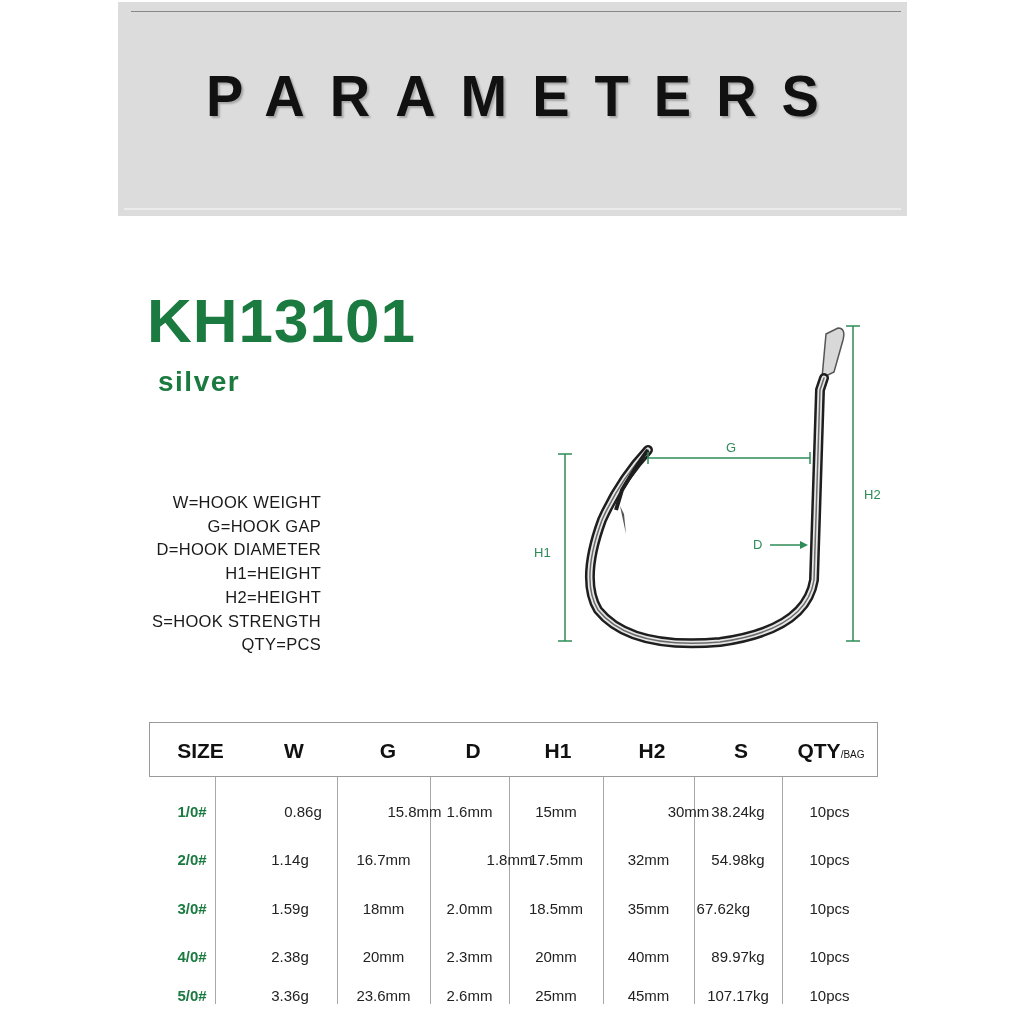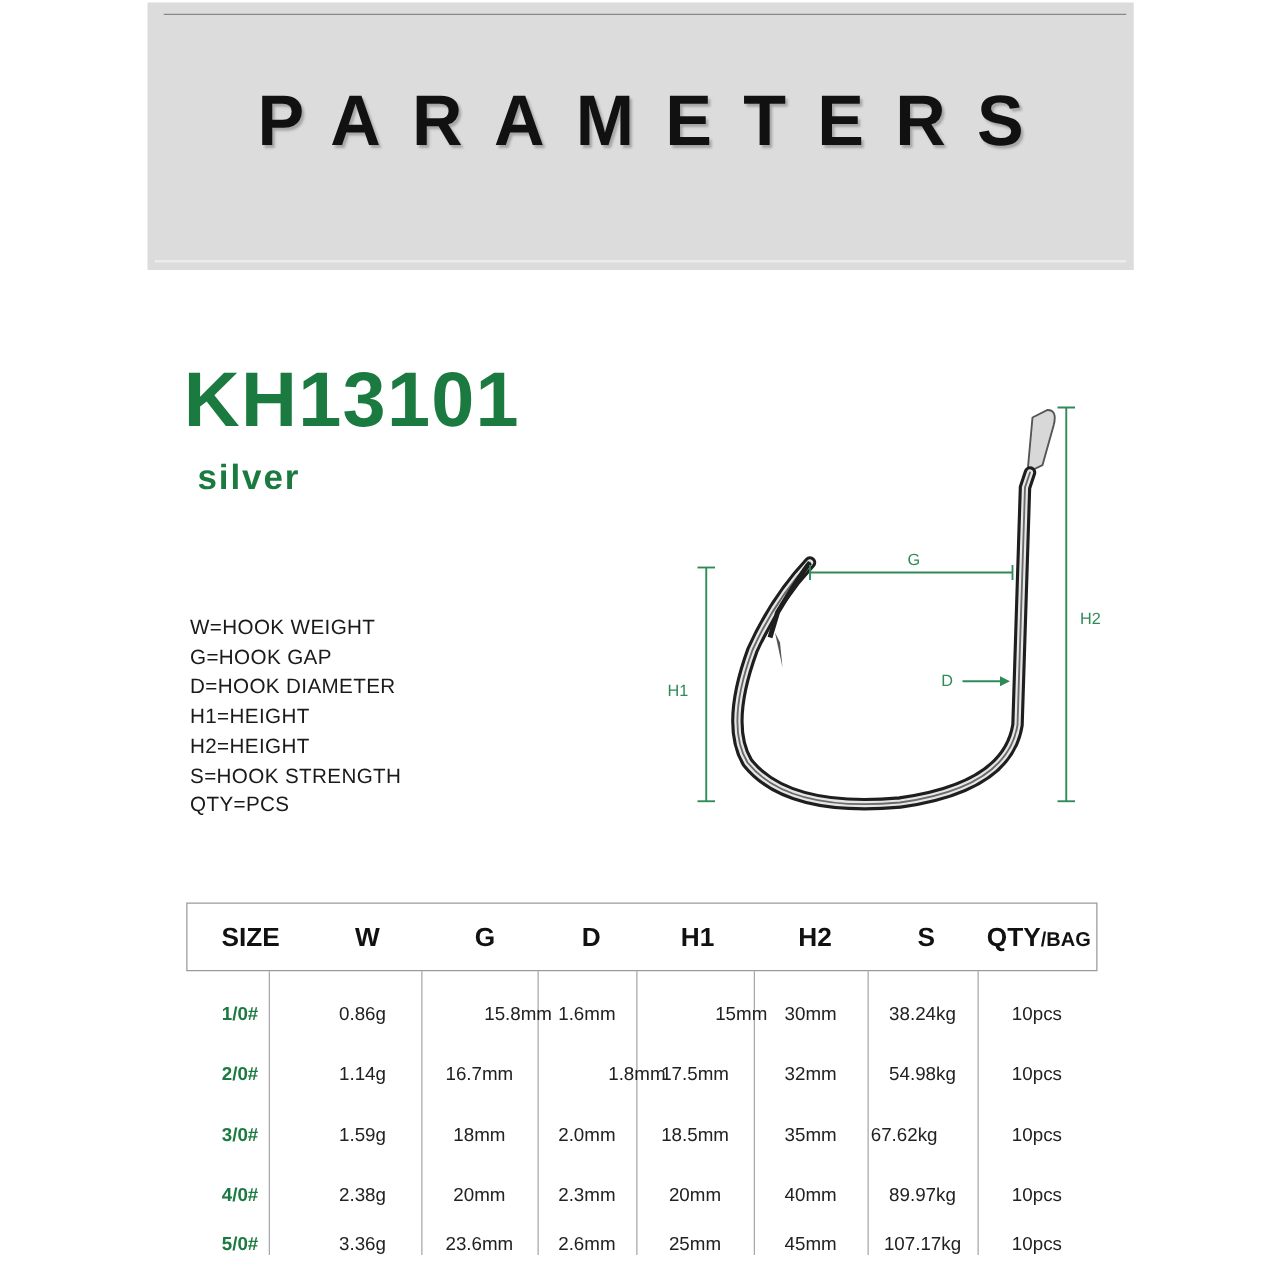--- a/index.html
+++ b/index.html
@@ -33,41 +33,41 @@
     }
     .model {
       position: absolute; left: 147px; top: 285px;
       font-weight: 700; font-size: 62px; color: #1b7a40; letter-spacing: 1px;
     }
     .color {
       position: absolute; left: 158px; top: 366px;
       font-weight: 700; font-size: 28px; color: #1b7a40; letter-spacing: 1.5px;
     }
     .legend {
-      position: absolute; left: 152px; top: 491px; list-style: none; margin: 0; padding: 0;
+      position: absolute; left: 152px; top: 491px; list-style: none; margin: 0; padding: 0; text-align: right;
     }
     .legend li {
       font-size: 16.5px; color: #1a1a1a; line-height: 23.7px; letter-spacing: 0.3px;
     }
     .diagram { position: absolute; left: 520px; top: 310px; width: 380px; height: 350px; }
     .diagram .lbl {
       position: absolute; font-size: 13px; color: #2e8b57;
     }
     .spec-table {
       position: absolute; left: 149px; top: 722px; width: 728px;
     }
     .thead {
       position: absolute; left: 0; top: 0; width: 727px; height: 53px;
       border: 1px solid #9a9a9a; background: #fff;
     }
     .th {
       position: absolute; top: 16px; font-weight: 700; font-size: 21px; color: #111;
       text-align: center;
     }
-    .th .small { font-weight: 700; font-size: 16px; }
+    .th .small { font-weight: 400; font-size: 10px; }
     .vline { position: absolute; top: 55px; width: 1px; height: 227px; background: #a8a8a8; }
     .row { position: absolute; left: 0; width: 728px; height: 20px; }
     .cell {
       position: absolute; top: 0; text-align: center; font-size: 15px; color: #222;
     }
     .cell.size { color: #1b7a40; font-weight: 700; }
   </style>
 </head>
 <body>
 
@@ -145,25 +145,25 @@
   <div class="vline" style="left:66px;"></div>
   <div class="vline" style="left:188px;"></div>
   <div class="vline" style="left:281px;"></div>
   <div class="vline" style="left:360px;"></div>
   <div class="vline" style="left:454px;"></div>
   <div class="vline" style="left:545px;"></div>
   <div class="vline" style="left:633px;"></div>
 
   <div class="row" style="top:81px;">
     <span class="cell size" style="left:0; width:86px;">1/0#</span>
-    <span class="cell" style="left:94px; width:94px;">0.86g</span>
+    <span class="cell" style="left:107px; width:94px;">0.86g</span>
     <span class="cell" style="left:188px; width:93px;margin-left:31px;">15.8mm</span>
     <span class="cell" style="left:281px; width:79px;">1.6mm</span>
-    <span class="cell" style="left:360px; width:94px;margin-left:37px;">15mm</span>
-    <span class="cell" style="left:454px; width:91px;">30mm</span>
+    <span class="cell" style="left:360px; width:94px;">15mm</span>
+    <span class="cell" style="left:454px; width:91px;padding-left:40px;">30mm</span>
     <span class="cell" style="left:545px; width:88px;">38.24kg</span>
     <span class="cell" style="left:633px; width:95px;">10pcs</span>
   </div>
   <div class="row" style="top:129px;">
     <span class="cell size" style="left:0; width:86px;">2/0#</span>
     <span class="cell" style="left:94px; width:94px;">1.14g</span>
     <span class="cell" style="left:188px; width:93px;">16.7mm</span>
     <span class="cell" style="left:281px; width:79px;padding-left:40px;">1.8mm</span>
     <span class="cell" style="left:360px; width:94px;">17.5mm</span>
     <span class="cell" style="left:454px; width:91px;">32mm</span>

